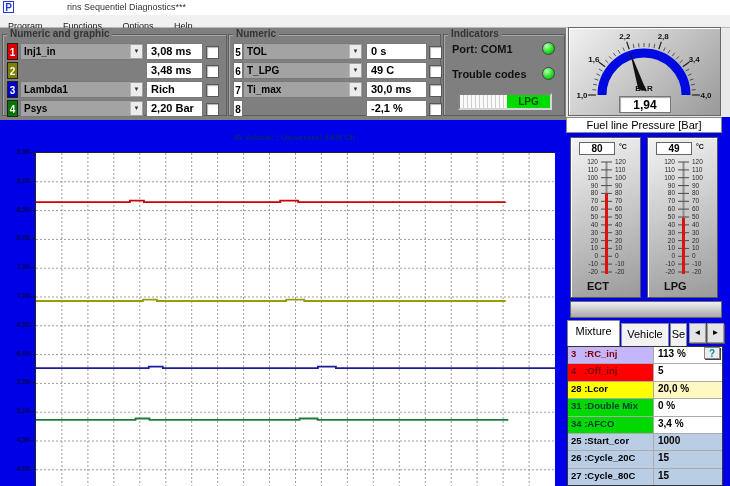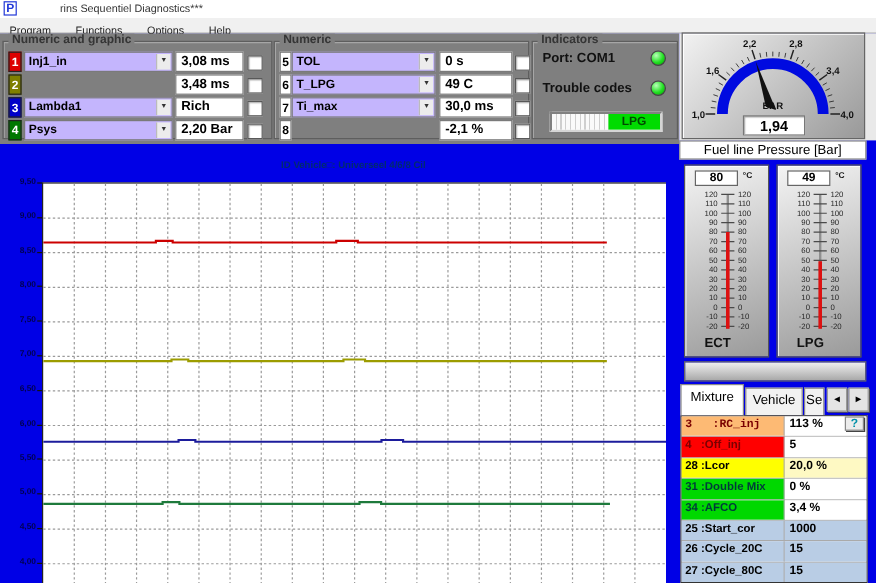--- a/index.html
+++ b/index.html
@@ -1,34 +1,34 @@
 <!DOCTYPE html>
 <html><head>
 <meta charset="utf-8">
 <style>
   html,body{margin:0;padding:0;background:#555;}
   .window{position:relative;width:730px;height:486px;background:#0000e6;font-family:"Liberation Sans",sans-serif;overflow:hidden;}
   
   .titlebar{position:absolute;left:0;top:0;width:730px;height:15px;background:#ffffff;}
   .logo{position:absolute;left:3px;top:1px;width:11px;height:12px;color:#2238d8;font-weight:bold;font-size:10px;line-height:12px;text-align:center;border:1px solid #2238d8;box-sizing:border-box;}
-  .title{position:absolute;left:2px;top:2px;font-size:9px;color:#333;padding-left:48px;}
+  .title{position:absolute;left:19px;top:2px;font-size:9px;color:#333;padding-left:48px;}
   .menubar{position:absolute;left:0;top:15px;width:730px;height:13px;background:#f0f0f0;border-bottom:1px solid #b8b8b8;box-sizing:border-box;}
   .menu-item{display:inline-block;padding:1px 8px 0 8px;font-size:9px;color:#222;}
   
   .toppanel{position:absolute;left:0;top:28px;width:566px;height:92px;background:#7f7f7f;}
   .rightpanel-top{position:absolute;left:566px;top:28px;width:164px;height:89px;background:#e9e9e9;}
   .groupbox{position:absolute;top:6px;height:80px;border:1px solid #5e5e5e;box-shadow:inset 1px 1px 0 #a6a6a6;}
   #gb-ng{left:2px;width:223px;}
   #gb-num{left:228px;width:211px;}
   #gb-ind{left:443px;width:120px;}
   .gb-label{position:absolute;top:-7px;left:4px;background:#7f7f7f;padding:0 3px;font-size:10px;font-weight:700;color:#353535;white-space:nowrap;}
   .chrow{position:absolute;left:0;height:17px;width:100%;}
   .numbox{position:absolute;left:4px;top:0;width:11px;height:17px;font-size:10px;font-weight:700;color:#fff;text-align:center;line-height:17px;border:1px solid #222;box-sizing:border-box;}
   .numbox.plain{background:#fff;color:#000;border-color:#777;width:10px;}
-  .combo{position:absolute;top:0;height:17px;background:#c4b5fd;border:1px solid #7a7a7a;box-sizing:border-box;}
+  .combo{position:absolute;top:0;height:17px;background:#a3a3a3;border:1px solid #7a7a7a;box-sizing:border-box;}
   .combo-text{position:absolute;left:3px;top:2px;font-size:10px;font-weight:700;color:#000;white-space:nowrap;}
   .combo-arrow{position:absolute;right:1px;top:1px;width:11px;height:13px;background:#ececec;border-left:1px solid #bbb;font-size:6px;color:#333;text-align:center;line-height:13px;}
   .valbox{position:absolute;top:0;height:17px;background:#fff;border:1px solid #7a7a7a;box-sizing:border-box;font-size:11px;font-weight:700;padding-left:4px;line-height:15px;color:#000;white-space:nowrap;}
   .checkbox{position:absolute;top:3px;width:11px;height:11px;background:#fff;border:1px solid #585858;box-shadow:inset 1px 1px 1px #b5b5b5;}
   .ind-text{position:absolute;left:8px;font-size:11px;font-weight:700;color:#111;white-space:nowrap;}
   .led{position:absolute;left:98px;width:13px;height:13px;border-radius:50%;background:radial-gradient(circle at 35% 30%,#baffba,#22e022 55%,#00a000);border:1px solid #444;box-sizing:border-box;}
   .toggle{position:absolute;left:14px;top:58px;width:94px;height:17px;border:2px inset #d5d5d5;box-sizing:border-box;background:#fff;}
   .toggle-stripes{position:absolute;left:0;top:0;width:52%;height:100%;background:repeating-linear-gradient(90deg,#fafafa 0 3px,#cfcfcf 3px 4px);}
   .toggle-label{position:absolute;right:0;top:0;width:48%;height:100%;background:#00dc00;color:#004a00;font-size:10px;font-weight:700;text-align:center;line-height:13px;}
   
@@ -335,21 +335,21 @@
   <div class="graybar"></div>
 
   <div class="tab" id="tab-mixture">Mixture</div>
   <div class="tab" id="tab-vehicle">Vehicle</div>
   <div class="tab" id="tab-se">Se</div>
   <div class="tab-arrow" id="arrow-left">◄</div>
   <div class="tab-arrow" id="arrow-right">►</div>
 
   <div id="mixtable">
       <div class="trow">
-        <div class="tlabel" style="background: #fdba74; color: rgb(122, 0, 0); font-family: Liberation Mono, monospace;">3   :RC_inj</div>
+        <div class="tlabel" style="background: #c4b5fd; color: rgb(122, 0, 0);">3   :RC_inj</div>
         <div class="tvalue" style="background: rgb(255, 255, 255);">113 %<span class="helpbtn">?</span></div>
       </div>
       <div class="trow">
         <div class="tlabel" style="background: rgb(255, 0, 0); color: rgb(122, 0, 0);">4   :Off_inj</div>
         <div class="tvalue" style="background: rgb(255, 255, 255);">5</div>
       </div>
       <div class="trow">
         <div class="tlabel" style="background: rgb(255, 255, 0); color: rgb(0, 0, 0);">28 :Lcor</div>
         <div class="tvalue" style="background: #fef9c3;">20,0 %</div>
       </div>

